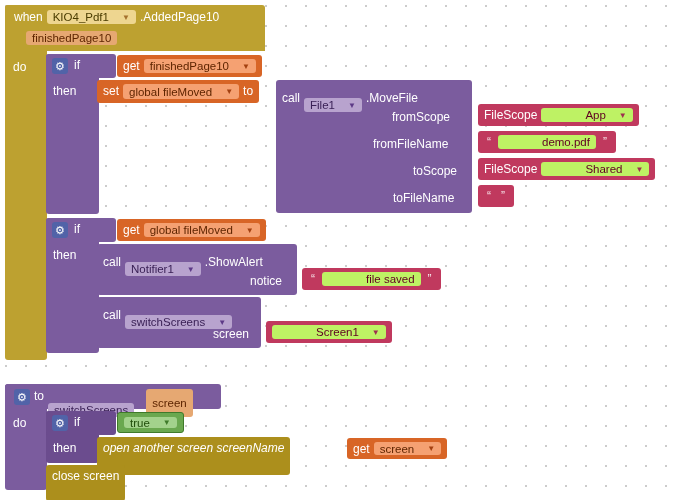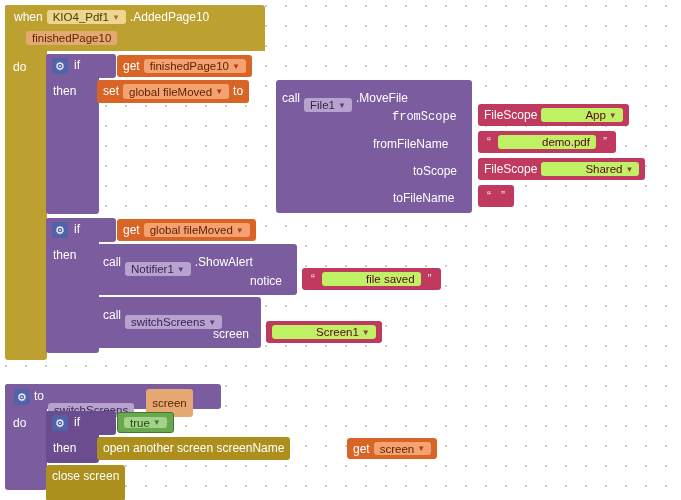--- a/index.html
+++ b/index.html
@@ -32,21 +32,21 @@
   .crimson { background: #c0395e; }
   .green { background: #6aa84f; border: 1px solid #3f7a2a;}
   .field {
     background: #eed690;
     color: #4a3c00;
     padding: 1px 6px;
     border-radius: 3px;
     font-size: 11.5px;
     display: inline-flex;
     align-items: center;
-    gap: 3px;
+    gap: 13px;
   }
   .field-orange { background: #f5a172; color: #5e2500;}
   .field-pink { background: #bef264; color: #5e0022; padding-left: 44px;}
   .field-purple { background: #b8a3ce; color: #3a2156; margin-top: 14px;}
   .field-green { background: #a3d28c; color: #204d0a;}
   .tri { font-size: 8px; color: #a5722e; }
   .tri-pink{font-size:8px;color:#9e3050;}
   .tri-purple{font-size:8px;color:#5d3a87;}
   .tri-green{font-size:8px;color:#3f7a2a;}
   .tri-orange{font-size:8px;color:#a34010;}
@@ -112,21 +112,21 @@
 <div class="block purple" style="left:276px; top:80px; width:196px; height:133px; align-items:flex-start; flex-direction:column;">
   <div style="display:flex; gap:4px; align-items:center;">
     <span>call</span>
     <span class="field-purple field">
       <span>File1</span>
       <span class="tri-purple">▼</span>
     </span>
     <span>.MoveFile</span>
   </div>
 </div>
-<div style="position:absolute; left:392px; top:110px; text-align:right;font-family:Liberation Mono, monospace;">fromScope</div>
+<div style="position:absolute; left:392px; top:110px; text-align:right;">fromScope</div>
 <div style="position:absolute; left:373px; top:137px;">fromFileName</div>
 <div style="position:absolute; left:413px; top:164px;">toScope</div>
 <div style="position:absolute; left:393px; top:191px;">toFileName</div>
 
 <div class="block crimson" style="left:478px; top:104px; height:22px;">
   <span>FileScope</span>
   <span class="field-pink field">
     <span>App</span>
     <span class="tri-pink">▼</span>
   </span>
@@ -233,21 +233,21 @@
 </div>
 <div style="position:absolute; left:53px; top:441px;">then</div>
 
 <div class="block green" style="left:117px; top:412px; height:21px;">
   <span class="field-green field">
     <span>true</span>
     <span class="tri-green">▼</span>
   </span>
 </div>
 
-<div class="block olive-dark" style="left:97px; top:437px; height:23px;">
+<div class="block olive-dark" style="left:97px; top:437px; height:38px;font-style:italic;">
   <span>open another screen  screenName</span>
 </div>
 <div class="block orange" style="left:347px; top:438px; height:21px;">
   <span>get</span>
   <span class="field-orange field">
     <span>screen</span>
     <span class="tri-orange">▼</span>
   </span>
 </div>
 

